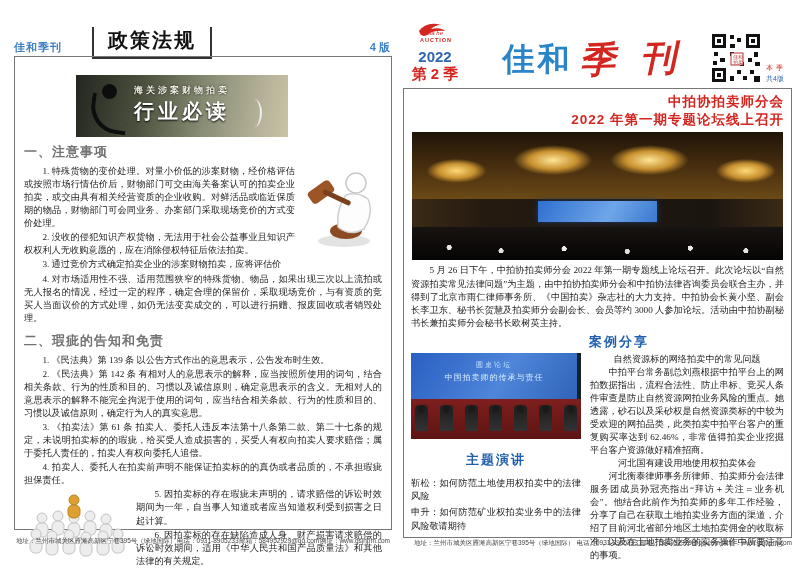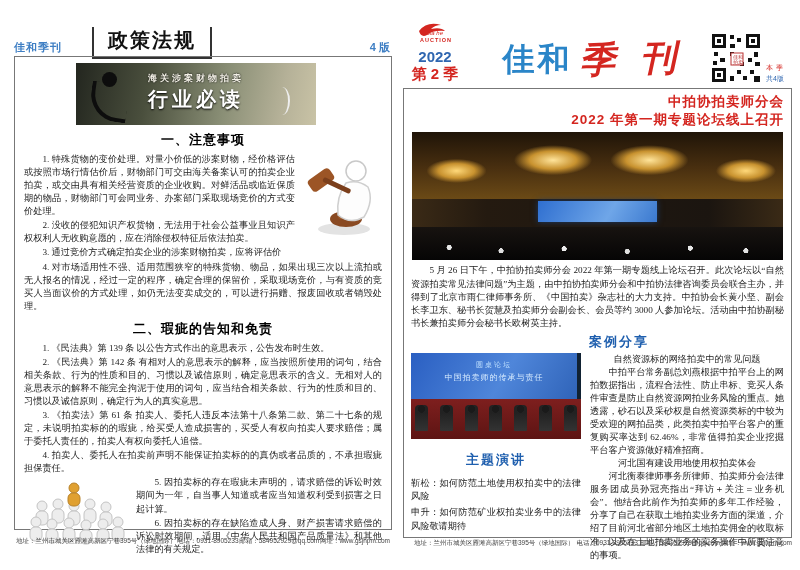--- a/index.html
+++ b/index.html
@@ -12,29 +12,29 @@
   
   .lp-header{position:absolute;top:27px;left:14px;right:8px;display:flex;align-items:flex-end;gap:20px;}
   .lp-brand{color:#3f7fc4;font-size:11px;font-weight:bold;padding-bottom:4px;letter-spacing:1px;}
   .lp-section-tab{margin-left:10px;font-size:20px;font-weight:900;color:#111;
     padding:0 14px 3px 14px;border-left:2px solid #333;border-right:2px solid #333;border-bottom:2px solid #333;
     font-family:"Liberation Sans","DejaVu Sans",sans-serif;letter-spacing:2px;}
   .lp-pageno{margin-left:auto;color:#3f7fc4;font-size:11px;font-weight:bold;padding-bottom:4px;}
 
   .lp-box{position:absolute;top:56px;left:14px;right:6px;bottom:40px;border:1px solid #777;padding:5px 9px 4px 9px;box-sizing:border-box;}
 
-  .banner{position:relative;width:240px;height:62px;margin:1px 0 4px 52px;overflow:hidden;
+  .banner{position:relative;width:212px;height:62px;margin:13px 0 4px 52px;overflow:hidden;
     background:linear-gradient(100deg,#23261f 0%,#4a4f3d 30%,#8a8f76 62%,#b5b198 85%,#c9c3a6 100%);}
   .banner-fig-head{position:absolute;left:26px;top:9px;width:15px;height:15px;border-radius:50%;background:#0d0d0d;}
   .banner-fig-body{position:absolute;left:14px;top:20px;width:34px;height:34px;border:4px solid #0d0d0d;border-top:none;border-right:none;border-radius:0 0 0 28px;transform:rotate(8deg);}
   .banner-sub{position:absolute;top:9px;left:0;right:0;text-align:center;color:#f3f0e6;font-size:9px;letter-spacing:3px;font-weight:bold;text-shadow:0 0 2px #000;}
   .banner-main{position:absolute;top:23px;left:0;right:0;text-align:center;color:#fff;font-size:20px;font-weight:900;letter-spacing:4px;text-shadow:0 1px 2px #000;}
   .banner-paren{position:absolute;right:26px;top:24px;width:14px;height:28px;border-right:2px solid #eee;border-radius:0 50% 50% 0/0 50% 50% 0;}
 
-  .sec-head{color:#000000;font-size:13px;font-weight:900;text-align:center;margin:6px 0 4px 0;letter-spacing:1px;}
+  .sec-head{color:#737373;font-size:13px;font-weight:900;text-align:left;margin:6px 0 4px 0;letter-spacing:1px;}
   .body-p{font-family:"Liberation Serif","DejaVu Serif",serif;font-size:9.2px;line-height:1.42;
     text-align:justify;text-indent:2em;margin:0 0 1px 0;color:#1c1c1c;}
   .gavel-clip{float:right;width:82px;height:80px;margin:2px 0 2px 5px;}
   .crowd-clip{float:left;width:106px;height:66px;margin:4px 6px 0 0;}
   .clearfix::after{content:"";display:block;clear:both;}
 
   .page-footer{position:absolute;bottom:24px;left:16px;right:8px;display:flex;font-size:6.5px;color:#444;white-space:nowrap;}
   .page-footer span{margin-right:auto;}
   .page-footer span:last-child{margin-right:0;}
 

